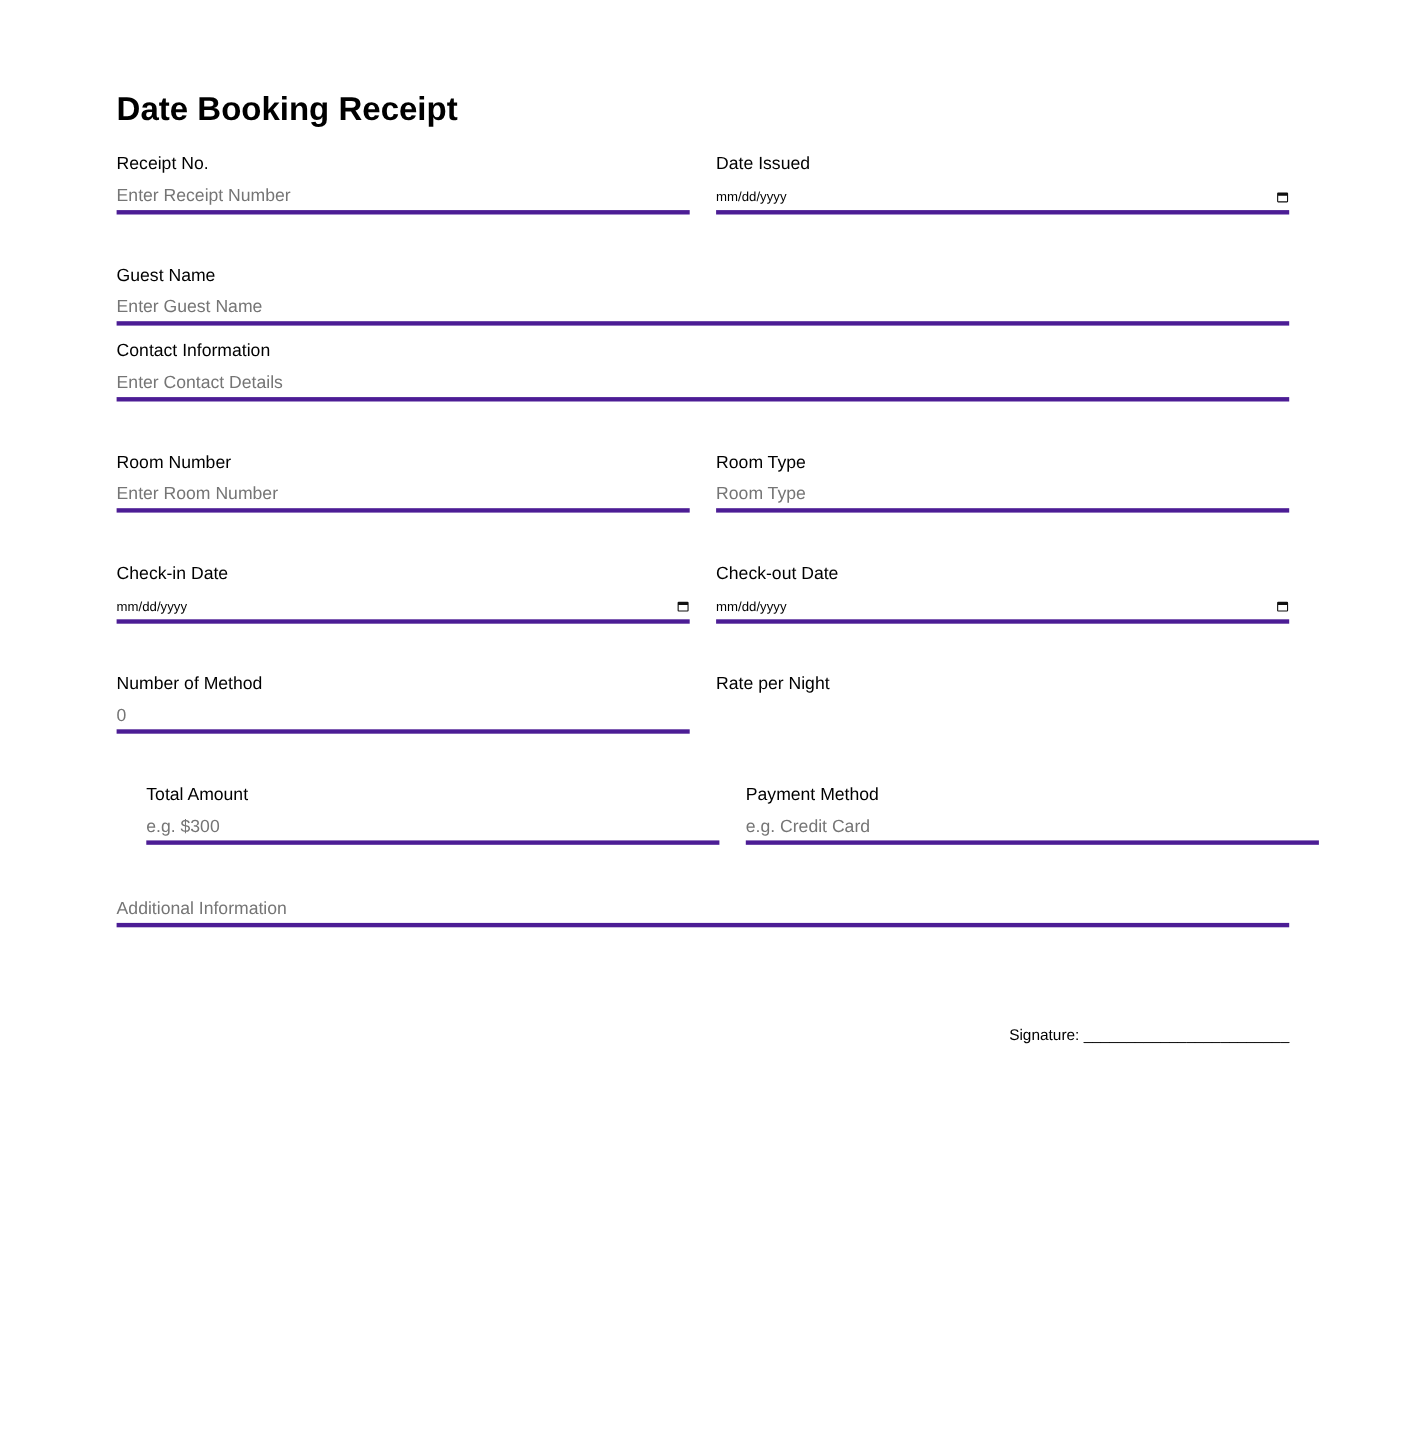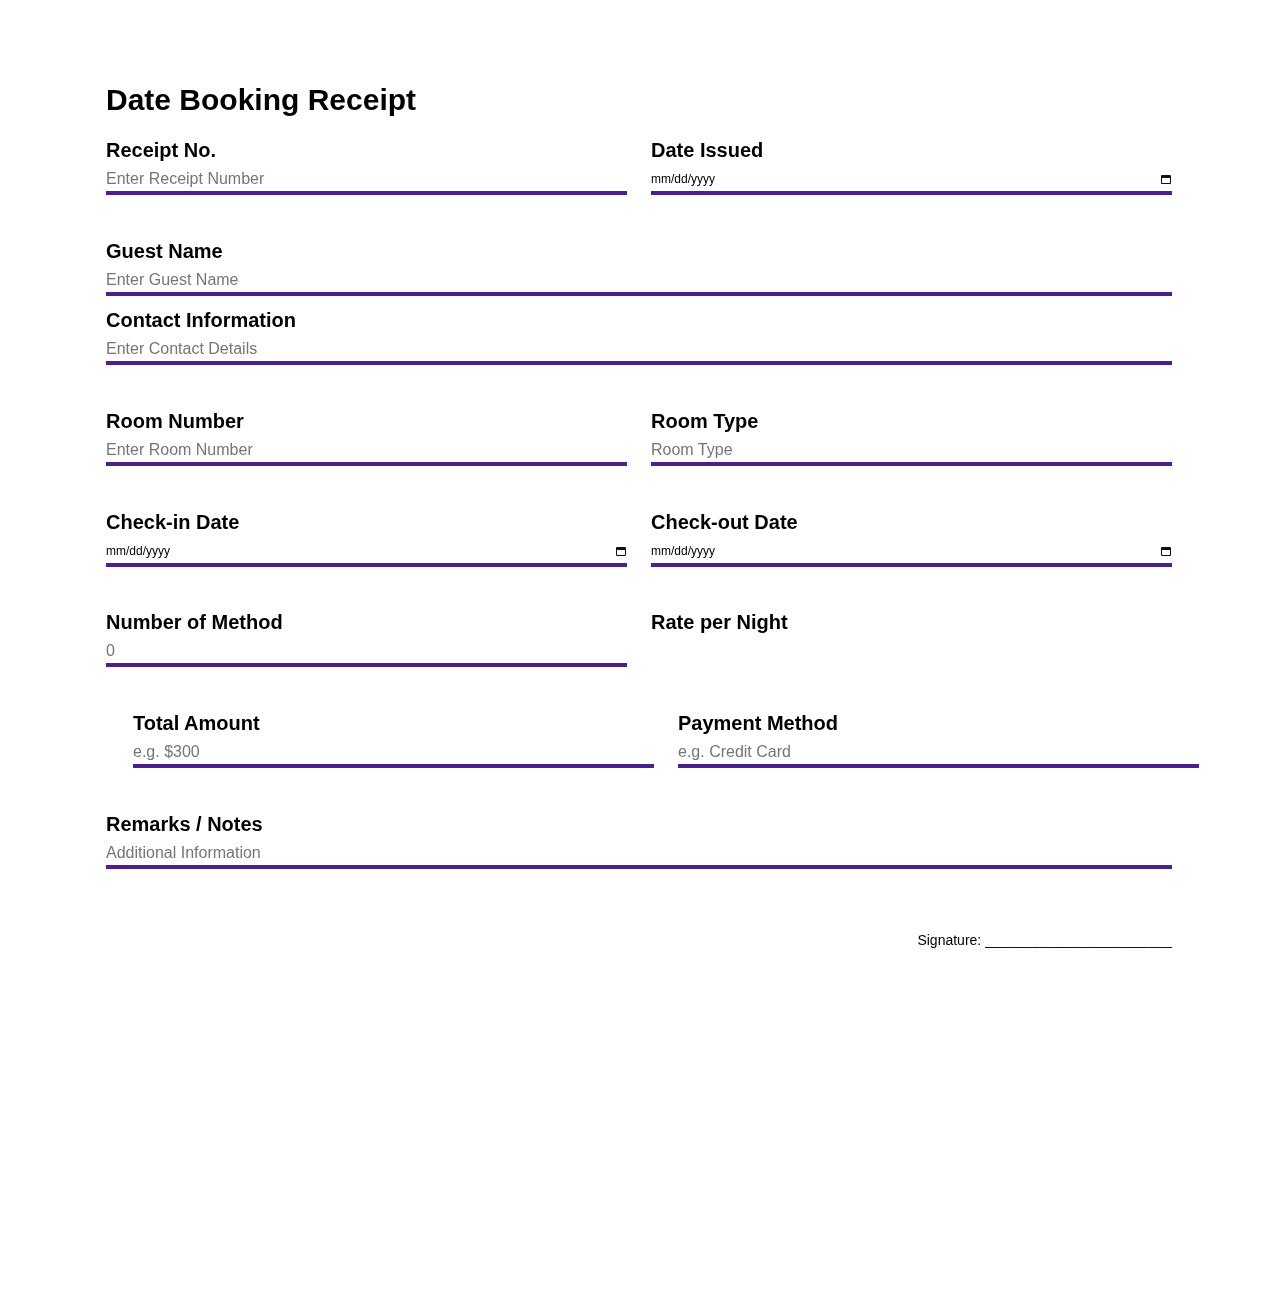--- a/index.html
+++ b/index.html
@@ -1,21 +1,21 @@
 <!DOCTYPE html>
 <html><head>
 <meta charset="utf-8">
 <style>
   html, body { margin:0; padding:0; background:#ffffff; }
   body { width:1278px; height:1300px; position:relative; font-family:"Liberation Sans", sans-serif; color:#000; }
   .page { position:absolute; left:106px; top:80px; width:1066px; }
   h1 { margin:0; font-size:30px; font-weight:bold; line-height:40px; height:40px; }
   .row { display:flex; gap:24px; }
   .field { flex:1; display:flex; flex-direction:column; }
-  .label { font-size:20px; line-height:18px; height:18px; margin-bottom:8px;font-weight:bold; }
+  .label { font-size:16px; line-height:18px; height:18px; margin-bottom:8px; }
   .input { height:24px; border:none; border-bottom:4px solid #4c1d95; font-size:16px; font-family:"Liberation Sans", sans-serif; color:#757575; padding:0; position:relative; display:flex; align-items:center; }
   .input.date { font-family:Liberation Sans, sans-serif; font-size:12px; color:#000; justify-content:space-between; }
   .cal { width:10px; height:9px; border:1.5px solid #111; border-top-width:3px; border-radius:1px; margin-right:1px; box-sizing:border-box; }
 </style>
 </head>
 <body>
 
 <div class="page">
   <h1>Date Booking Receipt</h1>
 
@@ -91,21 +91,20 @@
       <div class="input">e.g. $300</div>
     </div>
     <div class="field">
       <div class="label">Payment Method</div>
       <div class="input">e.g. Credit Card</div>
     </div>
   </div>
 
   <div class="row" style="position:absolute; top:735px; width:1066px;">
     <div class="field">
-      <div class="label">Remarks / Notes</div>
       <div class="input">Additional Information</div>
     </div>
   </div>
 
   <div style="position:absolute; top:851px; right:0; font-size:14px; line-height:18px;">
     <span>Signature:</span>
     <span>________________________</span>
   </div>
 </div>
 

